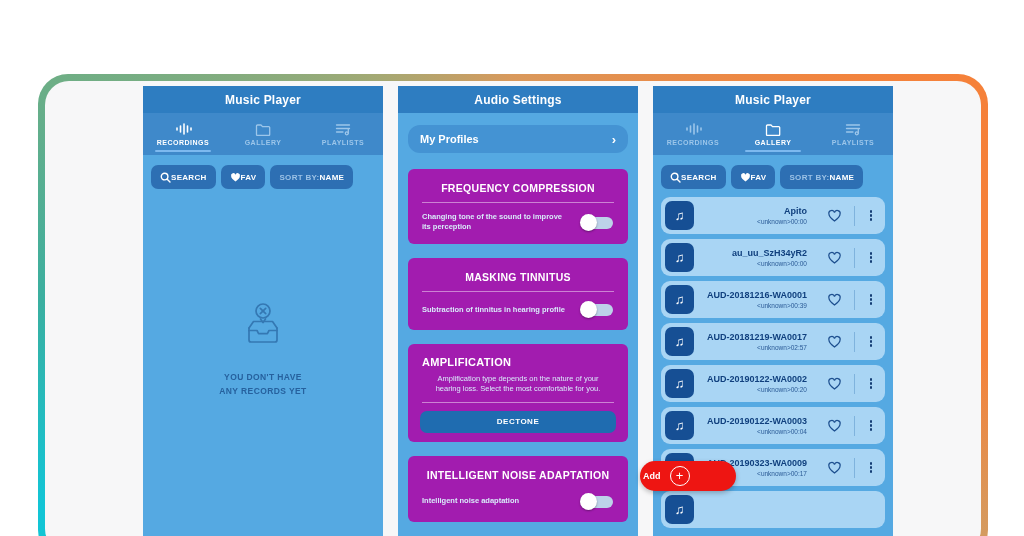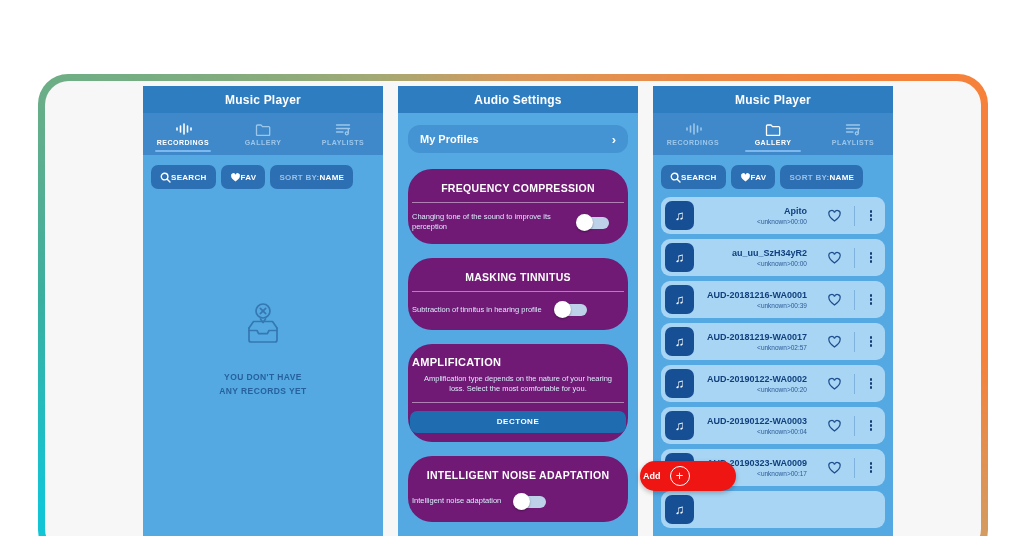--- a/index.html
+++ b/index.html
@@ -36,24 +36,24 @@
   
   .empty { display:flex; flex-direction:column; align-items:center; margin-top:104px; }
   .empty-text { margin-top:14px; text-align:center; color:#26619e; font-size:8.5px; font-weight:bold;
     letter-spacing:.4px; line-height:1.6; }
 
   
   .settings-body { padding:12px 10px; }
   .profiles-row { height:28px; background:#4493d3; border-radius:12px; display:flex; align-items:center;
     justify-content:space-between; padding:0 12px; color:#fff; font-size:11px; font-weight:600; cursor:pointer; margin-bottom:16px; }
   .profiles-row .chev { font-size:13px; font-weight:bold; }
-  .section { background:#701a75; border-radius:24px; padding:9px 2px; margin-bottom:14px; }
+  .section { background:#a21caf; border-radius:6px; padding:9px 12px; margin-bottom:14px; }
   .section-title { text-align:center; color:#fff; font-weight:bold; font-size:10.5px; letter-spacing:.3px; margin:4px 0 8px; }
   .section-divider { height:1px; background:rgba(255,255,255,.45); margin:0 2px 7px; }
-  .section-row { display:flex; align-items:center; gap:12px; padding:2px 2px 3px; }
+  .section-row { display:flex; align-items:center; justify-content:space-between; gap:12px; padding:2px 2px 3px;font-weight:bold; }
   .section-desc { color:#d9ebfa; font-size:7.5px; line-height:1.35; max-width:152px; }
   .toggle { position:relative; width:34px; height:17px; flex-shrink:0; cursor:pointer; }
   .toggle .track { position:absolute; right:1px; top:3px; width:29px; height:12px; background:#bdd2e9; border-radius:7px; }
   .toggle .knob { position:absolute; left:0; top:0; width:17px; height:17px; background:#ffffff; border-radius:50%;
     box-shadow:0 1px 2px rgba(0,0,0,.35); }
   .amp-title { color:#fff; font-weight:bold; font-size:11px; letter-spacing:.3px; margin:3px 2px 6px; }
   .amp-desc { color:#d9ebfa; font-size:7.5px; line-height:1.35; text-align:center; margin:0 8px 7px; }
   .amp-primary { height:22px; background:#1f6cb0; border-radius:7px; display:flex; align-items:center; justify-content:center;
     color:#fff; font-size:8px; font-weight:bold; letter-spacing:.5px; margin-top:8px; cursor:pointer; }
 

